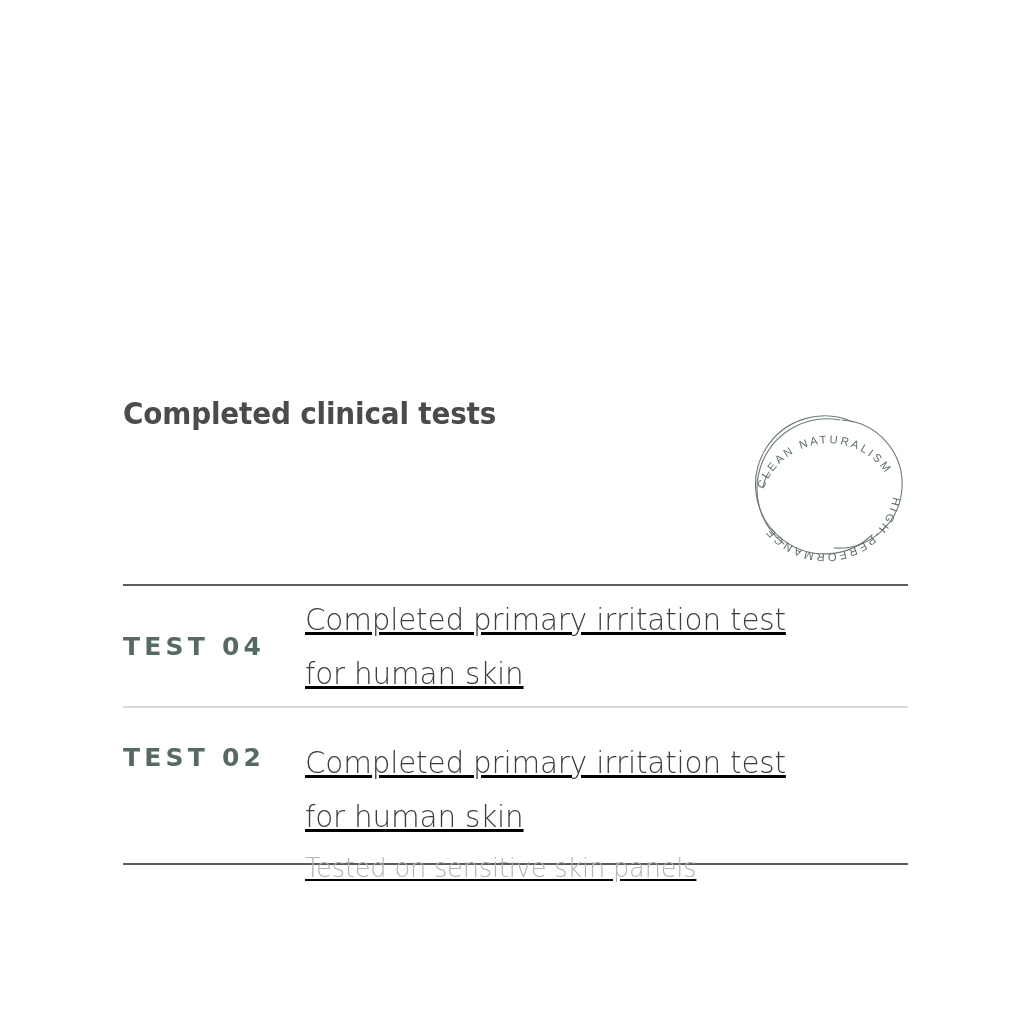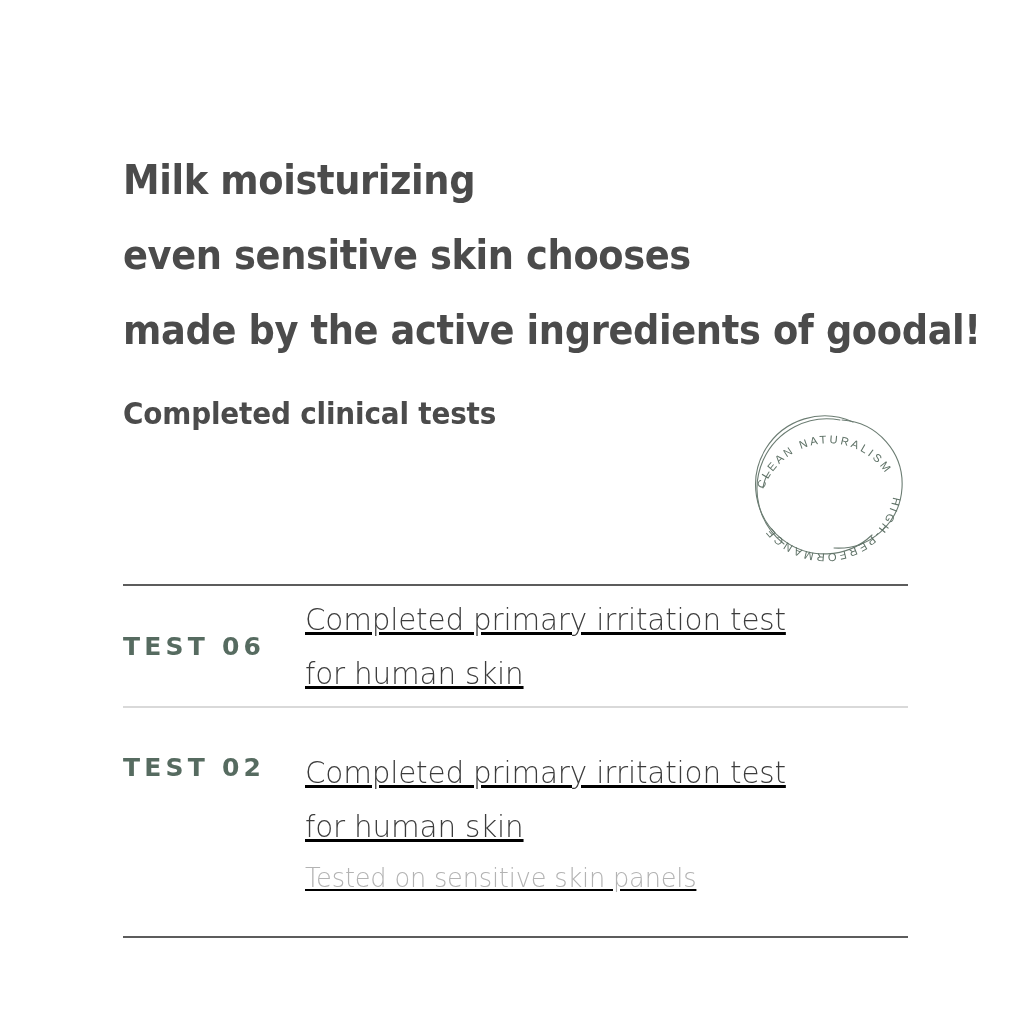--- a/index.html
+++ b/index.html
@@ -94,23 +94,23 @@
   .test-row {
     display: flex;
     align-items: flex-start;
     position: relative;
   }
   .test-row.row-01 {
     height: 120px;
     align-items: center;
   }
   .test-row.row-02 {
-    height: 228px;
+    height: 155px;
     align-items: flex-start;
-    padding-top: 37px;
+    padding-top: 27px;
     box-sizing: border-box;
     justify-content: flex-end;
   }
 
   .test-label {
     flex: 0 0 182px;
     font-family: "DejaVu Sans", sans-serif;
     font-weight: 700;
     font-size: 25px;
     letter-spacing: 4.2px;
@@ -150,25 +150,20 @@
     white-space: nowrap;
     transform: scaleX(0.95);
     transform-origin: left center;
   }
 </style>
 </head>
 <body>
 
 <div class="page">
 
-  <div class="headline">
-    <span class="headline-line">Milk moisturizing</span>
-    <span class="headline-line">even sensitive skin chooses</span>
-    <span class="headline-line">made by the active ingredients of goodal!</span>
-  </div>
 
   <div class="subheadline">Completed clinical tests</div>
 
   <div class="seal">
     <svg viewBox="0 0 205 160" xmlns="http://www.w3.org/2000/svg">
       <defs>
 
         <path id="arcTop" d="M 38 104 A 69 69 0 0 1 172 88" fill="none"></path>
 
         <path id="arcBottom" d="M 172 88 A 69 69 0 0 1 44 118" fill="none"></path>
@@ -188,21 +183,21 @@
         <textPath href="#arcBottom" startOffset="50%" text-anchor="middle">HIGH-PERFORMANCE</textPath>
       </text>
     </svg>
   </div>
 
   <div class="tests">
 
     <div class="rule"></div>
 
     <div class="test-row row-01">
-      <div class="test-label">TEST 06</div>
+      <div class="test-label">TEST 04</div>
       <div class="test-body">
         <span class="test-desc-line">Completed primary irritation test</span>
         <span class="test-desc-line">for human skin</span>
       </div>
     </div>
 
     <div class="rule light"></div>
 
     <div class="test-row row-02">
       <div class="test-label">TEST 02</div>

